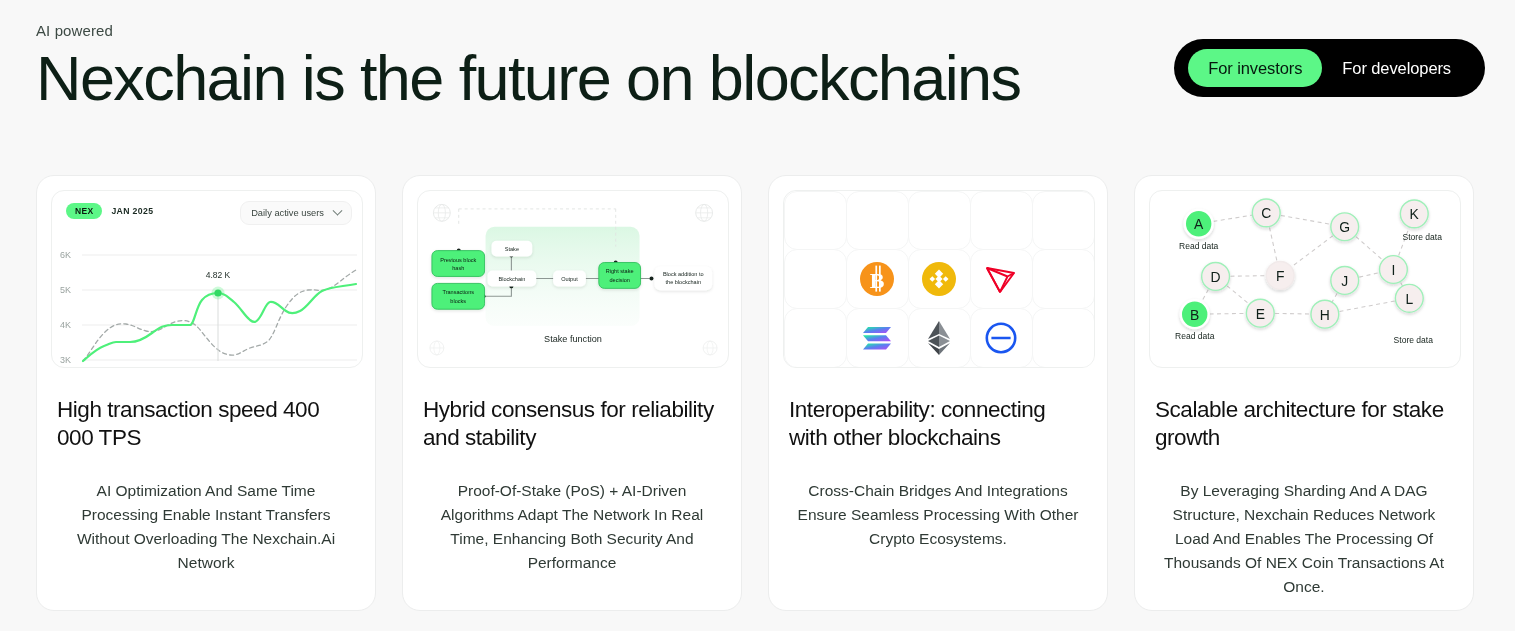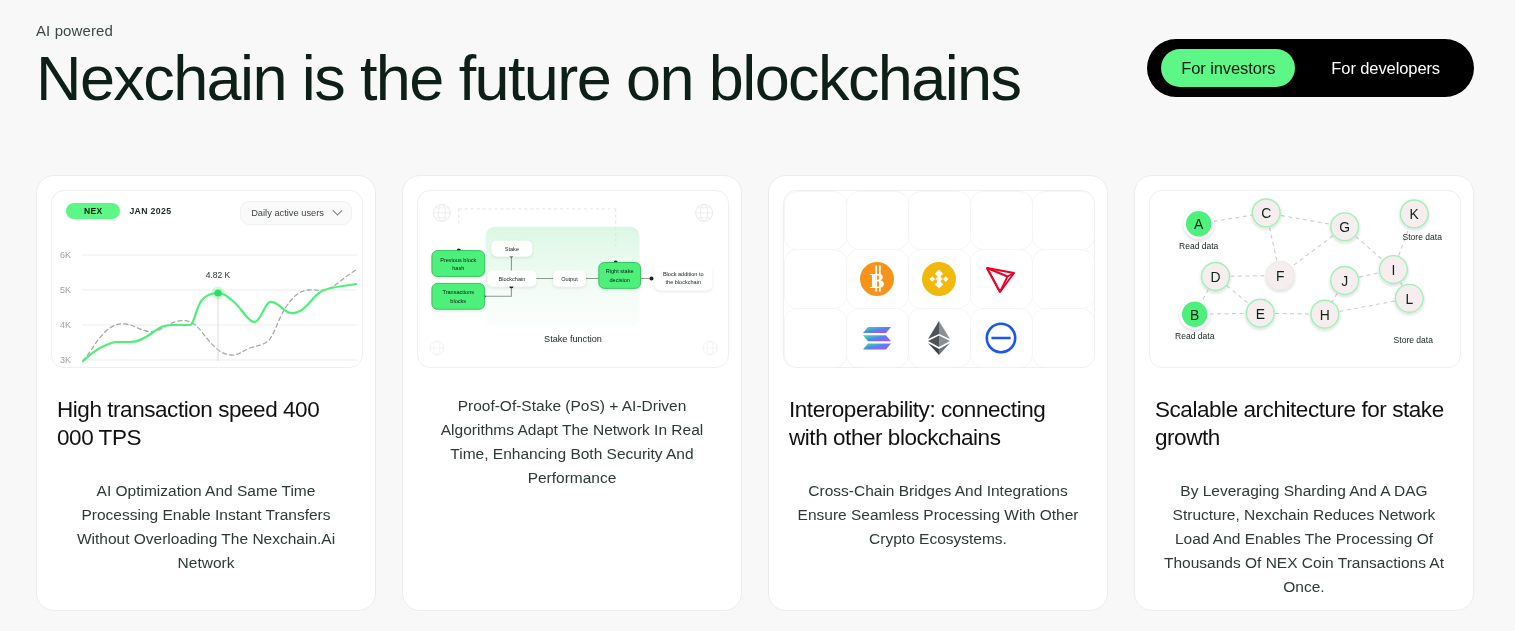--- a/index.html
+++ b/index.html
@@ -19,24 +19,24 @@
     font-size:15px;color:#3d4a44;letter-spacing:.1px;line-height:1.2;
   }
   .hero-title{
     margin-top:6px;
     font-size:63px;line-height:1.04;letter-spacing:-1.6px;
     font-weight:400;color:#0d1f16;white-space:nowrap;
   }
 
   
   .toggle{
-    position:absolute;right:41px;top:39px;
+    position:absolute;right:30px;top:39px;
     display:flex;align-items:center;
     background:#000;border-radius:34px;
-    padding:10px 14px;height:58px;gap:16px;
+    padding:10px 14px;height:58px;gap:0;
   }
   .toggle-btn{
     border:0;cursor:pointer;font-family:inherit;
     font-size:16.5px;line-height:1;letter-spacing:-.1px;
     padding:11px 20px;border-radius:20px;background:transparent;color:#fff;
   }
   .toggle-btn.active{background:#5cf787;color:#06180e;}
 
   
   .cards{
@@ -63,21 +63,21 @@
     margin-top:26px;font-size:15.5px;line-height:1.55;
     text-align:center;color:#2f3a35;padding:0 10px;font-weight:400;
   }
 
   
   .chart-head{position:absolute;left:14px;top:12px;right:12px;}
   .chart-meta{display:flex;align-items:center;gap:9px;}
   .nex-badge{
     background:#5cf787;color:#0a1a10;border-radius:10px;
     font-size:8.5px;font-weight:700;letter-spacing:.3px;
-    padding:3px 18px;line-height:1.2;
+    padding:3px 9px;line-height:1.2;
   }
   .chart-date{font-size:8.7px;font-weight:700;letter-spacing:.35px;color:#1a2a22}
   .chart-value{margin-top:3px;font-size:20px;letter-spacing:-.5px;color:#101a15}
   .chart-select{
     position:absolute;right:10px;top:10px;
     display:flex;align-items:center;gap:10px;
     background:#fafafa;border:1px solid #f0f0f0;border-radius:9px;
     padding:6px 10px;font-size:9.3px;color:#3b4641;cursor:pointer;
   }
   .chev{width:7px;height:7px;border-right:1.1px solid #6d7a74;border-bottom:1.1px solid #6d7a74;
@@ -262,20 +262,21 @@
 
           <g>
             <rect x="238" y="76" width="58" height="24" rx="6" fill="#fff" filter="url(#sh)"></rect>
             <text class="nodetxt" x="267" y="86" text-anchor="middle">Block addition to</text>
             <text class="nodetxt" x="267" y="94" text-anchor="middle">the blockchain</text>
           </g>
 
           <text class="stakelabel" x="156" y="152" text-anchor="middle">Stake function</text>
         </svg>
       </div>
+      <div class="card-title">Hybrid consensus for reliability and stability</div>
       <div class="card-body">Proof-Of-Stake (PoS) + AI-Driven Algorithms Adapt The Network In Real Time, Enhancing Both Security And Performance</div>
     </div>
 
     <div class="card">
       <div class="visual">
         <div class="chain-grid">
           <div class="chain-cell"></div>
           <div class="chain-cell"></div>
           <div class="chain-cell"></div>
           <div class="chain-cell"></div>

